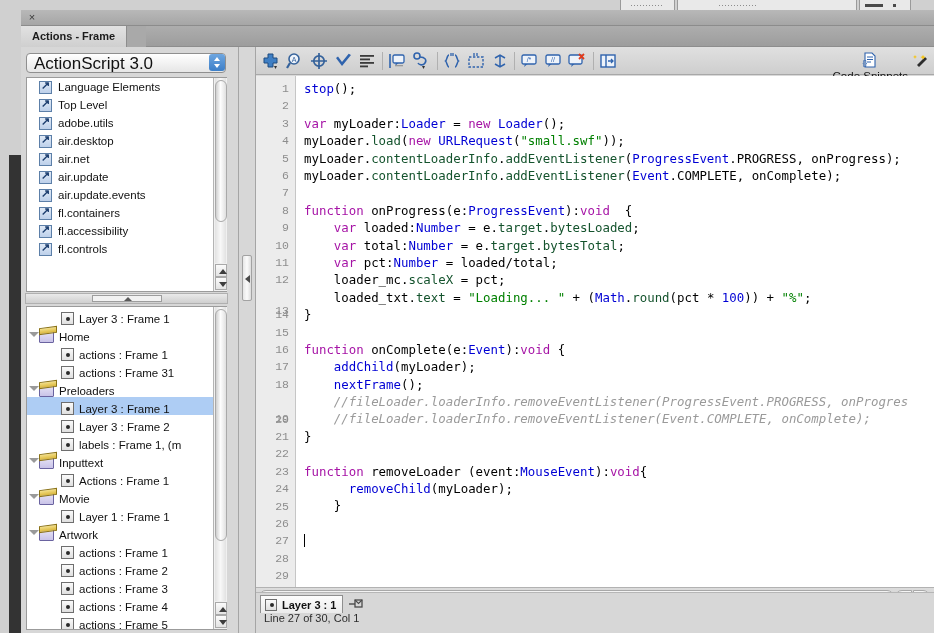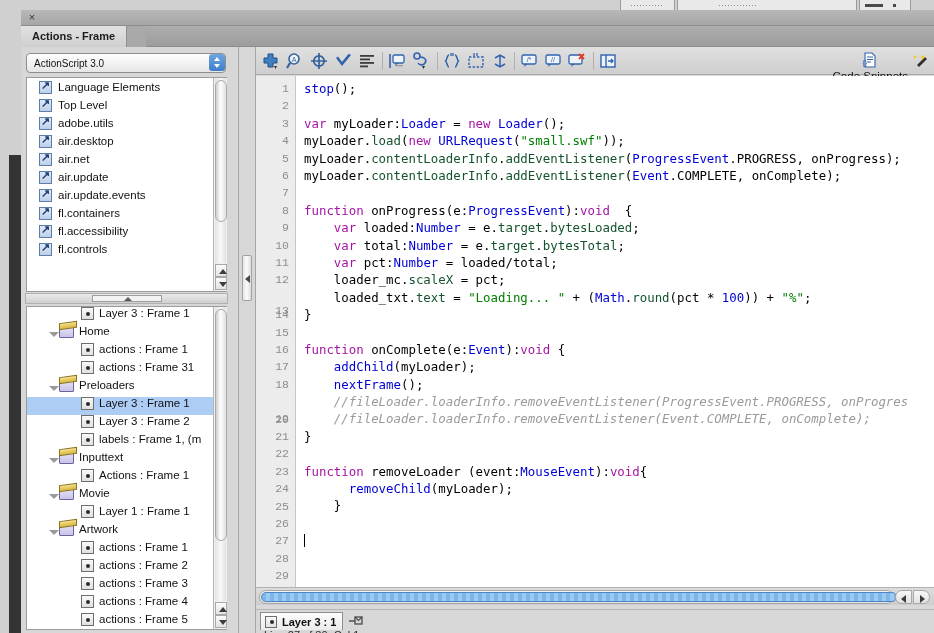--- a/index.html
+++ b/index.html
@@ -42,21 +42,21 @@
 
   .panel-body { position:relative; height:586px; background:#d7d7d7; }
 
   
   .left-col { position:absolute; left:0; top:0; width:217px; height:586px; background:#d7d7d7; }
 
   .as-select-wrap { position:absolute; left:5px; top:6px; width:200px; height:20px; }
   .as-select { position:absolute; inset:0;
     background: linear-gradient(to bottom,#ffffff,#e6e6e6);
     border:1px solid #8f8f8f; border-radius:4px;
-    font-size:10px; line-height:19px; color:#111; padding-left:7px;
+    font-size:17px; line-height:19px; color:#111; padding-left:7px;
     box-shadow: inset 0 1px 0 #fff; white-space:nowrap; overflow:hidden; }
   .as-stepper { position:absolute; right:1px; top:1px; width:16px; height:17px;
     background: linear-gradient(to bottom,#6ea6e0,#3d7fc8);
     border-radius:3px; }
   .as-stepper:before, .as-stepper:after {
     content:""; position:absolute; left:5px; border-left:3px solid transparent; border-right:3px solid transparent; }
   .as-stepper:before { top:3px; border-bottom:4px solid #fff; }
   .as-stepper:after { bottom:3px; border-top:4px solid #fff; }
 
   
@@ -86,21 +86,21 @@
   .hsplit { position:absolute; left:4px; top:246px; width:203px; height:11px;
     background: linear-gradient(to bottom,#eaeaea,#cfcfcf); border:1px solid #b0b0b0; }
   .hsplit-grip { position:absolute; left:66px; top:1px; width:70px; height:7px;
     background:#f2f2f2; border:1px solid #9d9d9d; }
   .hsplit-grip:after { content:""; position:absolute; left:31px; top:1px;
     border-left:4px solid transparent; border-right:4px solid transparent; border-bottom:4px solid #5a5a5a; }
 
   
   .tree-bot { position:absolute; left:5px; top:259px; width:201px; height:324px;
     background:#ffffff; border:1px solid #9b9b9b; overflow:hidden; }
-  .nav-row { display:flex; align-items:flex-start; height:18px; font-size:11.5px; color:#111; white-space:nowrap;padding-left:20px; }
+  .nav-row { display:flex; align-items:flex-end; height:18px; font-size:11.5px; color:#111; white-space:nowrap; }
   .nav-row.sel { background:#aecdf4; }
   .disc { width:12px; height:18px; flex:0 0 auto; position:relative; }
   .disc.open:after { content:""; position:absolute; left:2px; top:7px;
     border-left:5px solid transparent; border-right:5px solid transparent; border-top:5px solid #9a9a9a; }
   .icon-scene { width:15px; height:13px; margin-right:5px; flex:0 0 auto; position:relative;
     background:linear-gradient(to bottom,#e9e6f6,#c9c3e8); border:1px solid #6a63a0; border-radius:1px; }
   .icon-scene:before { content:""; position:absolute; left:-1px; top:-4px; width:16px; height:5px;
     background:linear-gradient(to bottom,#f4e08a,#d9b63c); border:1px solid #8a7216; transform:skewY(-8deg); }
   .icon-frame { width:13px; height:13px; margin-right:5px; flex:0 0 auto; position:relative;
     background:linear-gradient(to bottom,#fafafa,#e0e0e0); border:1px solid #6e6e6e; }
@@ -156,21 +156,21 @@
   .hsb-left { position:absolute; right:22px; top:2px; width:17px; height:14px;
     background: linear-gradient(to bottom,#f7f7f7,#e2e2e2); border:1px solid #a8a8a8; border-radius:7px 0 0 7px; }
   .hsb-right { position:absolute; right:4px; top:2px; width:17px; height:14px;
     background: linear-gradient(to bottom,#f7f7f7,#e2e2e2); border:1px solid #a8a8a8; border-radius:0 7px 7px 0; }
   .hsb-left:after { content:""; position:absolute; left:5px; top:4px;
     border-top:4px solid transparent; border-bottom:4px solid transparent; border-right:5px solid #3b3b3b; }
   .hsb-right:after { content:""; position:absolute; left:6px; top:4px;
     border-top:4px solid transparent; border-bottom:4px solid transparent; border-left:5px solid #3b3b3b; }
 
   
-  .statusbar { position:absolute; left:0; right:0; bottom:0; height:24px;
+  .statusbar { position:absolute; left:0; right:0; bottom:0; height:41px;
     background:#d7d7d7; border-top:1px solid #b6b6b6; }
   .pin-tab { position:absolute; left:4px; top:2px; height:18px; padding:0 6px 0 4px;
     display:flex; align-items:center; gap:5px;
     background: linear-gradient(to bottom,#fdfdfd,#ebebeb);
     border:1px solid #8f8f8f; border-bottom:none;
     font-size:11px; font-weight:bold; color:#111; }
   .pin-btn { position:absolute; left:92px; top:4px; width:16px; height:14px; }
   .status-text { position:absolute; left:8px; top:19px; font-size:11px; color:#2d2d2d; }
 </style>
 </head>

